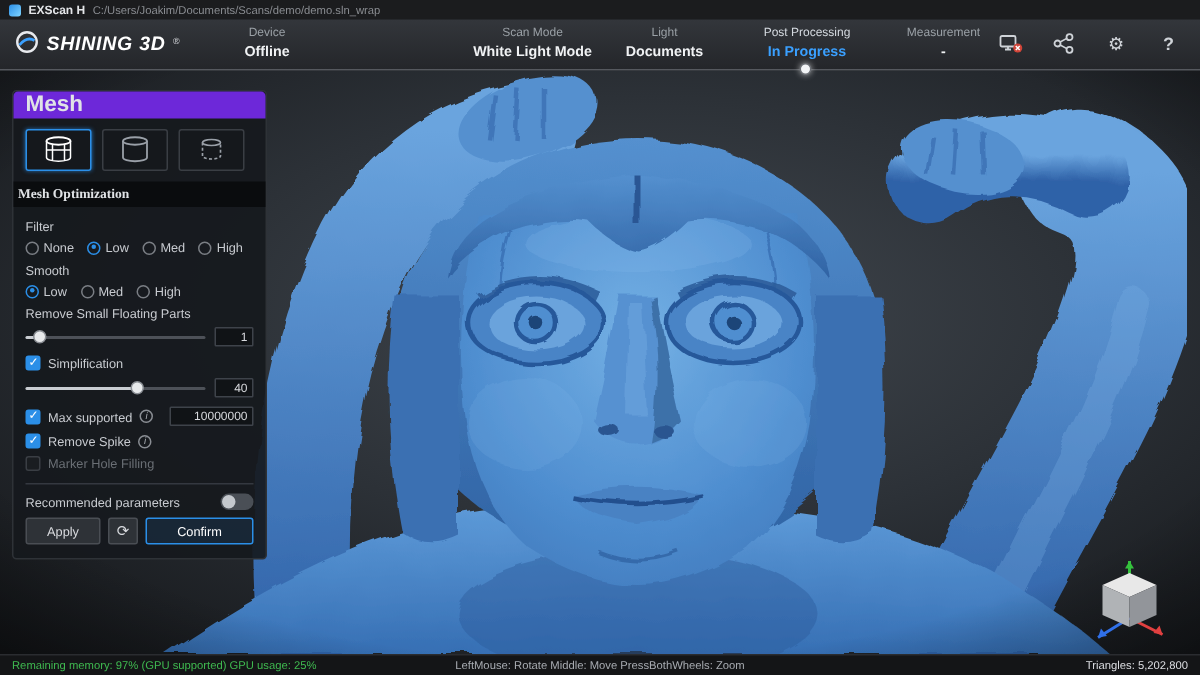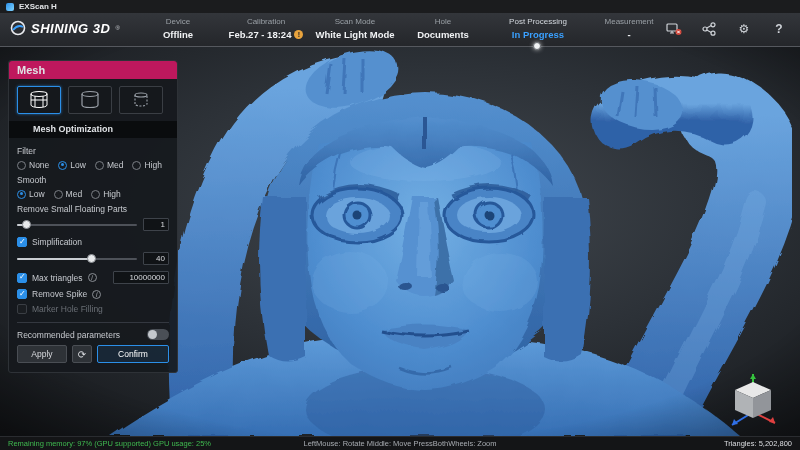--- a/index.html
+++ b/index.html
@@ -38,28 +38,28 @@
 
   
   .viewport { position:absolute; top:47px; left:0; width:800px; height:389px; z-index:1; }
   .viewport svg.scene { display:block; width:800px; height:389px; }
   .navcube { position:absolute; right:18px; bottom:8px; width:58px; height:58px; }
 
   
   .panel { position:absolute; left:8px; top:60px; width:170px; z-index:20;
     background:rgba(22,25,29,.92); border:1px solid #2e3237; border-radius:3px;
     color:#c8cbd0; font-size:8.5px; }
-  .panel-header { height:18px; line-height:18px; background:#be185d; padding-left:8px;
-    font-size:11px; font-weight:bold; color:#e0e3e6; border-radius:3px 3px 0 0; }
+  .panel-header { height:18px; line-height:18px; background:#6d28d9; padding-left:8px;
+    font-size:15px; font-weight:bold; color:#e0e3e6; border-radius:3px 3px 0 0; }
   .mesh-buttons { display:flex; gap:7px; padding:7px 8px; }
   .mesh-btn { width:44px; height:28px; background:#15181c; border:1px solid #3a3e44;
     border-radius:2px; display:flex; align-items:center; justify-content:center; cursor:pointer; }
   .mesh-btn.selected { border-color:#2b8fe8; box-shadow:0 0 3px rgba(43,143,232,.7); }
-  .opt-header { height:17px; line-height:17px; background:#0a0c0e; padding-left:24px;
-    font-size:9px; font-weight:bold; color:#e0e3e6; }
+  .opt-header { height:17px; line-height:17px; background:#0a0c0e; padding-left:3px;
+    font-size:9px; font-weight:bold; color:#e0e3e6;font-family:Liberation Serif, serif; }
   .panel-body { padding:5px 8px 9px; }
   .flabel { margin-top:3px; color:#c8cbd0; }
   .flabel.disabled { color:#6a6f75; }
   .radio-row { display:flex; gap:9px; margin:4px 0 5px; }
   .radio-opt { display:flex; align-items:center; gap:3px; cursor:pointer; }
   .radio { width:9px; height:9px; border-radius:50%; border:1.5px solid #7a7e84; position:relative; }
   .radio.sel { border-color:#2b8fe8; }
   .radio.sel::after { content:""; position:absolute; left:1.5px; top:1.5px; width:3px; height:3px;
     border-radius:50%; background:#2b8fe8; }
   .slider-row { display:flex; align-items:center; gap:6px; margin:4px 0 6px; }
@@ -102,49 +102,43 @@
   .status-right { margin-left:auto; color:#dcdee2; }
 </style>
 </head>
 <body>
 
 <div class="app">
 
   <div class="titlebar">
     <span class="app-icon"></span>
     <span class="app-title">EXScan H</span>
+    <span class="file-path">C:/Users/Joakim/Documents/Scans/demo/demo.sln_wrap</span>
   </div>
 
   <div class="nav">
     <div class="brand">
       <svg width="16" height="16" viewBox="0 0 16 16">
         <circle cx="8" cy="8" r="6.5" fill="none" stroke="#e8eaee" stroke-width="1.6"></circle>
         <path d="M3,10 Q8,4 13,7" fill="none" stroke="#3aa0ff" stroke-width="1.8"></path>
       </svg>
       <span class="brand-name">SHINING 3D</span>
       <span class="brand-reg">®</span>
     </div>
 
     <div class="step" style="left:146px;width:64px;">
       <div class="lbl">Device</div>
       <div class="val">Offline</div>
     </div>
-    <div class="step" style="left:220px;width:92px;">
-      <div class="lbl">Calibration</div>
-      <div class="val">
-        <span>Feb.27 - 18:24</span>
-        <span class="warn-dot">!</span>
-      </div>
-    </div>
     <div class="step" style="left:306px;width:98px;">
       <div class="lbl">Scan Mode</div>
       <div class="val">White Light Mode</div>
     </div>
     <div class="step" style="left:408px;width:70px;">
-      <div class="lbl">Hole</div>
+      <div class="lbl">Light</div>
       <div class="val">Documents</div>
     </div>
     <div class="step active" style="left:486px;width:104px;">
       <div class="lbl">Post Processing</div>
       <div class="val">In Progress</div>
     </div>
     <div class="step" style="left:596px;width:66px;">
       <div class="lbl">Measurement</div>
       <div class="val">-</div>
     </div>
@@ -362,21 +356,21 @@
         <div class="slider">
           <div class="track"></div>
           <div class="fill" style="width:62%;"></div>
           <div class="handle" style="left:58%;"></div>
         </div>
         <input class="num-input" value="40" style="">
       </div>
 
       <div class="check-row">
         <span class="checkbox checked"></span>
-        <span>Max triangles</span>
+        <span>Max supported</span>
         <span class="info-ic">i</span>
         <input class="num-input wide ml-auto" value="10000000" style="">
       </div>
 
 
 
       <div class="check-row">
         <span class="checkbox checked"></span>
         <span>Remove Spike</span>
         <span class="info-ic">i</span>

